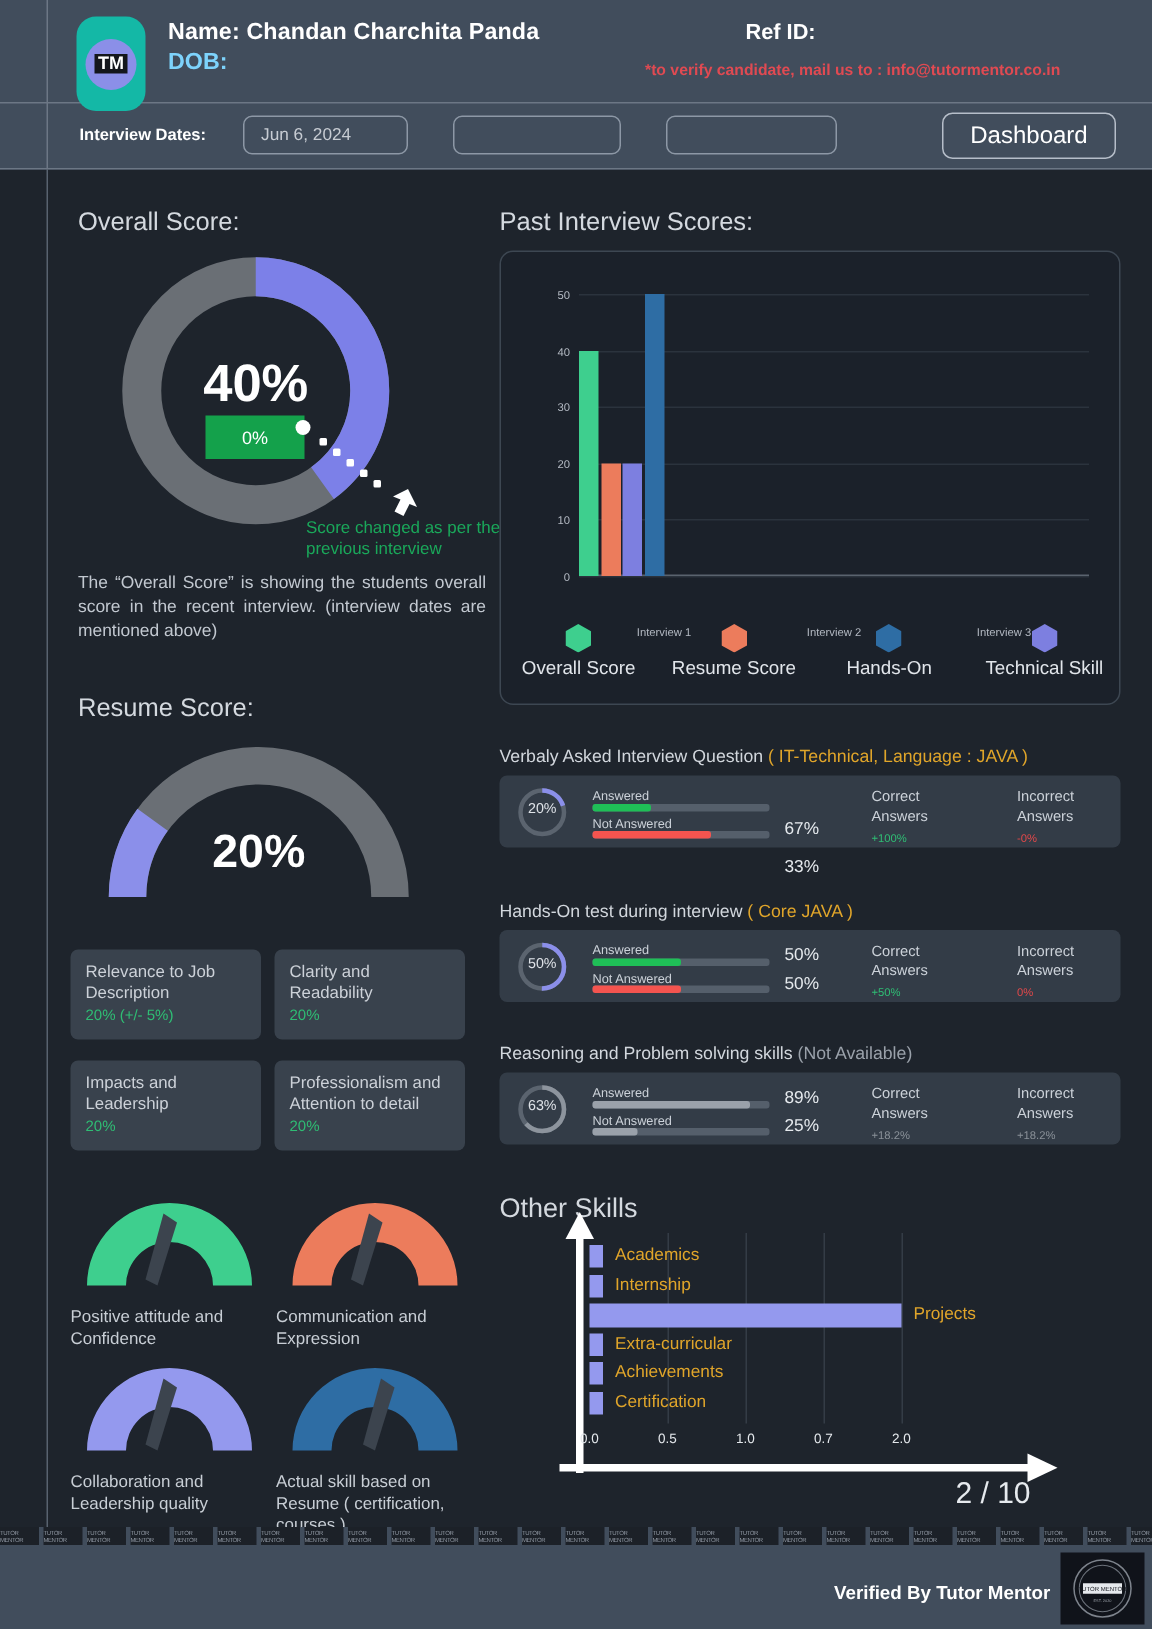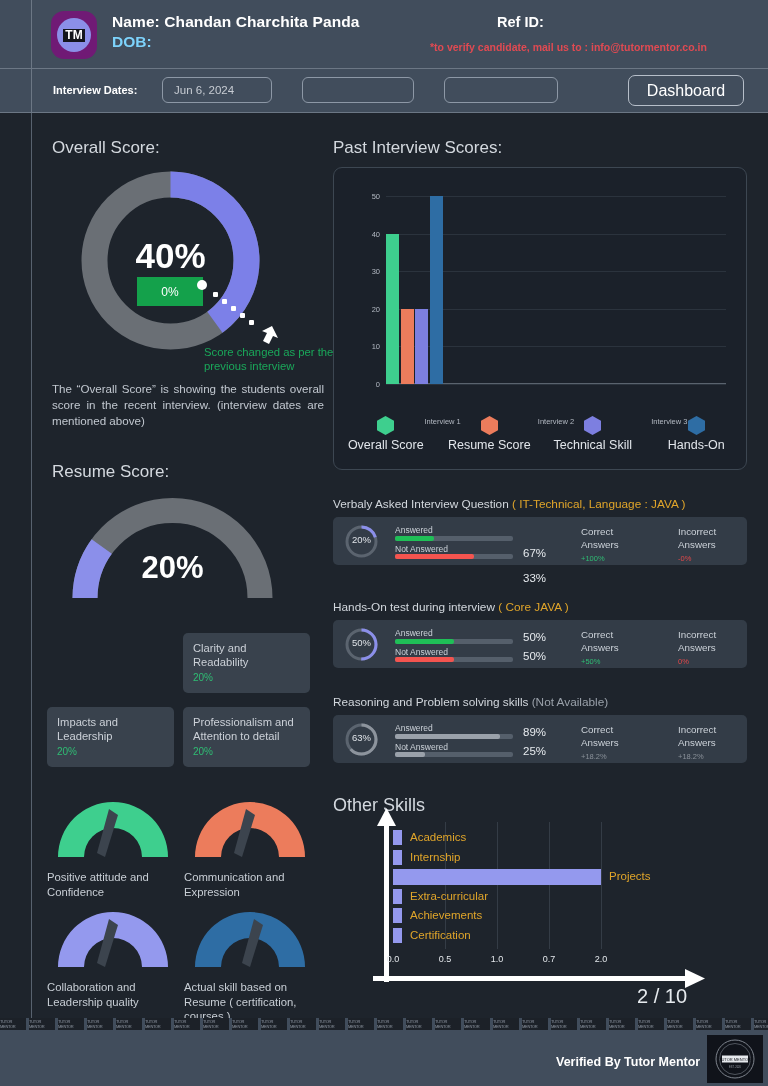--- a/index.html
+++ b/index.html
@@ -12,21 +12,21 @@
   }
   .page { position: relative; width: 768px; height: 1086px; }
 
   
   .hdr-band { position: absolute; left:0; top:0; width:768px; height:68px; background:#414d5c; }
   .hdr-band2 { position: absolute; left:0; top:68px; width:768px; height:45px; background:#414d5c; border-top:1px solid #6c7785; border-bottom:1px solid #6c7785; }
   .rail { position:absolute; top:0; left:31px; width:1px; height:113px; background:#6c7785; }
   .rail-b { position:absolute; top:113px; left:31px; width:1px; height:905px; background:#58626f; }
   .rail-c { position:absolute; top:1018px; left:31px; width:1px; height:68px; background:#58626f; }
 
-  .logo { position:absolute; left:51px; top:11px; width:46px; height:48px; background:#701a75; border-radius:13px; display:flex; align-items:center; justify-content:center; }
+  .logo { position:absolute; left:51px; top:11px; width:46px; height:63px; background:#14b8a6; border-radius:13px; display:flex; align-items:center; justify-content:center; }
   .logo-in { width:34px; height:34px; border-radius:50%; background:#8b8fe8; display:flex; align-items:center; justify-content:center; }
   .logo-tm { background:#14161c; color:#fff; font-weight:bold; font-size:12px; letter-spacing:0px; padding:1px 2px; line-height:11px; }
 
   .nm { position:absolute; left:112px; top:13px; font-size:15.5px; font-weight:bold; color:#ffffff; letter-spacing:.1px; }
   .dob { position:absolute; left:112px; top:33px; font-size:15.5px; font-weight:bold; color:#7dd3fc; }
   .refid { position:absolute; left:497px; top:14px; font-size:14.5px; font-weight:bold; color:#ffffff; }
   .mailnote { position:absolute; left:430px; top:41px; font-size:10.5px; font-weight:bold; color:#e04a52; }
 
   .ivlabel { position:absolute; left:53px; top:84px; font-size:11px; font-weight:bold; color:#ffffff; }
   .ivbox { position:absolute; top:77px; height:26px; border:1px solid #8d98a6; border-radius:6px; display:flex; align-items:center; padding-left:11px; font-size:11.5px; color:#c7ccd3; }
@@ -184,42 +184,46 @@
           <span class="lglab">Overall Score</span>
         </div>
         <div class="lg">
           <svg class="hexw" viewBox="0 0 17 19">
             <polygon points="8.5,0 17,4.75 17,14.25 8.5,19 0,14.25 0,4.75" fill="#ec7c5c"></polygon>
           </svg>
           <span class="lglab">Resume Score</span>
         </div>
         <div class="lg">
           <svg class="hexw" viewBox="0 0 17 19">
+            <polygon points="8.5,0 17,4.75 17,14.25 8.5,19 0,14.25 0,4.75" fill="#2e6da4"></polygon>
+          </svg>
+          <span class="lglab">Hands-On</span>
+        </div>
+        <div class="lg">
+          <svg class="hexw" viewBox="0 0 17 19">
             <polygon points="8.5,0 17,4.75 17,14.25 8.5,19 0,14.25 0,4.75" fill="#7d7fe0"></polygon>
           </svg>
           <span class="lglab">Technical Skill</span>
-        </div>
-        <div class="lg">
-          <svg class="hexw" viewBox="0 0 17 19">
-            <polygon points="8.5,0 17,4.75 17,14.25 8.5,19 0,14.25 0,4.75" fill="#2e6da4"></polygon>
-          </svg>
-          <span class="lglab">Hands-On</span>
         </div>
       </div>
   </div>
 
   <div class="sec-t" style="left:52px; top:462px;">Resume Score:</div>
   <div class="rgauge">
     <svg width="215" height="115" viewBox="0 0 215 115">
       <path d="M20 108 A 87.5 87.5 0 0 1 195 108" fill="none" stroke="#6a6f75" stroke-width="25" stroke-linecap="butt"></path>
       <path id="resArc" d="M20 108 A 87.5 87.5 0 0 1 195 108" fill="none" stroke="#8b8fea" stroke-width="25" stroke-dasharray="54.97787143782138 549.7787143782137" stroke-linecap="butt"></path>
     </svg>
   </div>
   <div class="rpct">20%</div>
 
+  <div class="mcard" style="left:47px; top:633px;">
+    <div class="t">Relevance to Job Description</div>
+    <div class="v">20% (+/- 5%)</div>
+  </div>
   <div class="mcard" style="left:183px; top:633px;">
     <div class="t">Clarity and Readability</div>
     <div class="v">20%</div>
   </div>
   <div class="mcard" style="left:47px; top:707px;">
     <div class="t">Impacts and Leadership</div>
     <div class="v">20%</div>
   </div>
   <div class="mcard" style="left:183px; top:707px;">
     <div class="t">Professionalism and Attention to detail</div>

